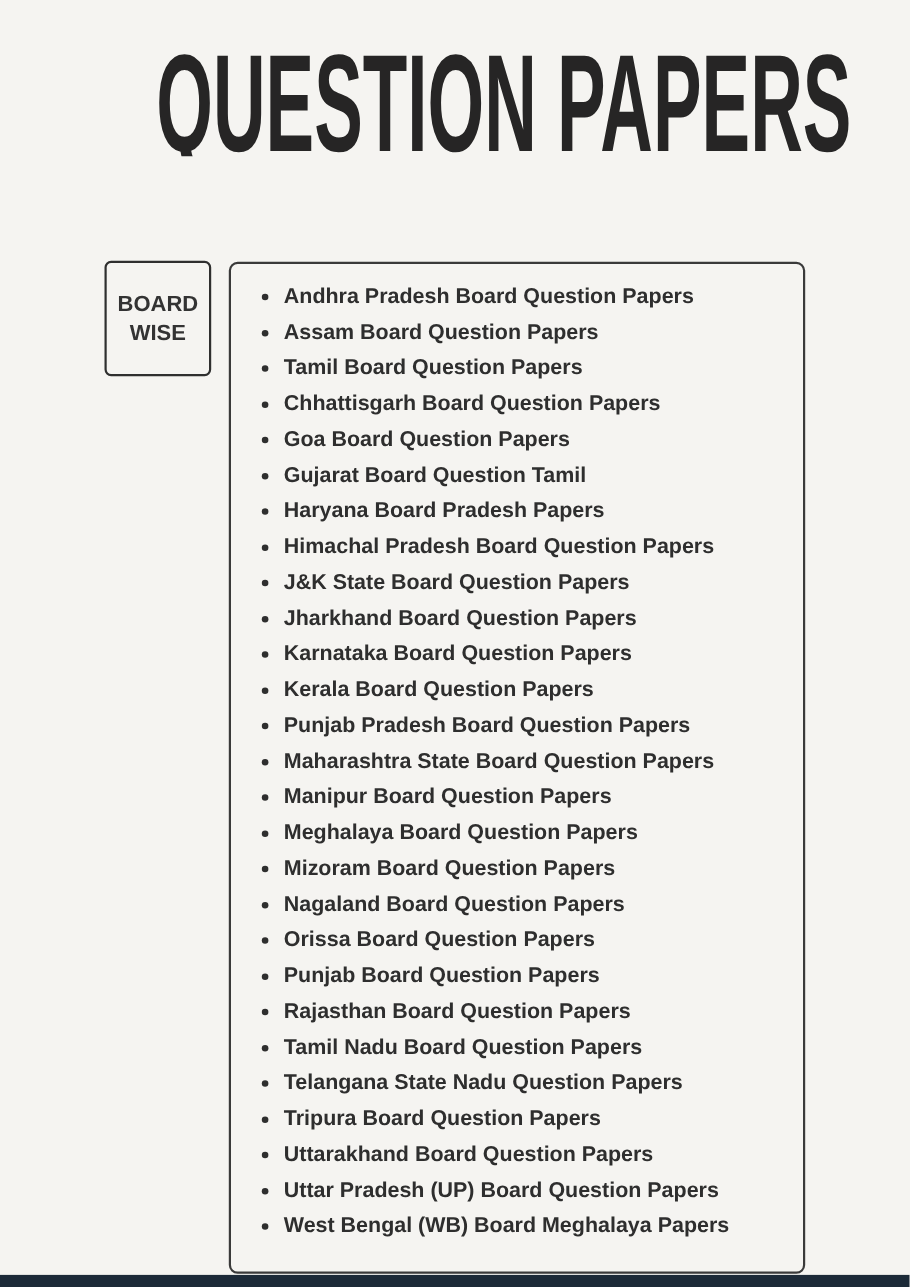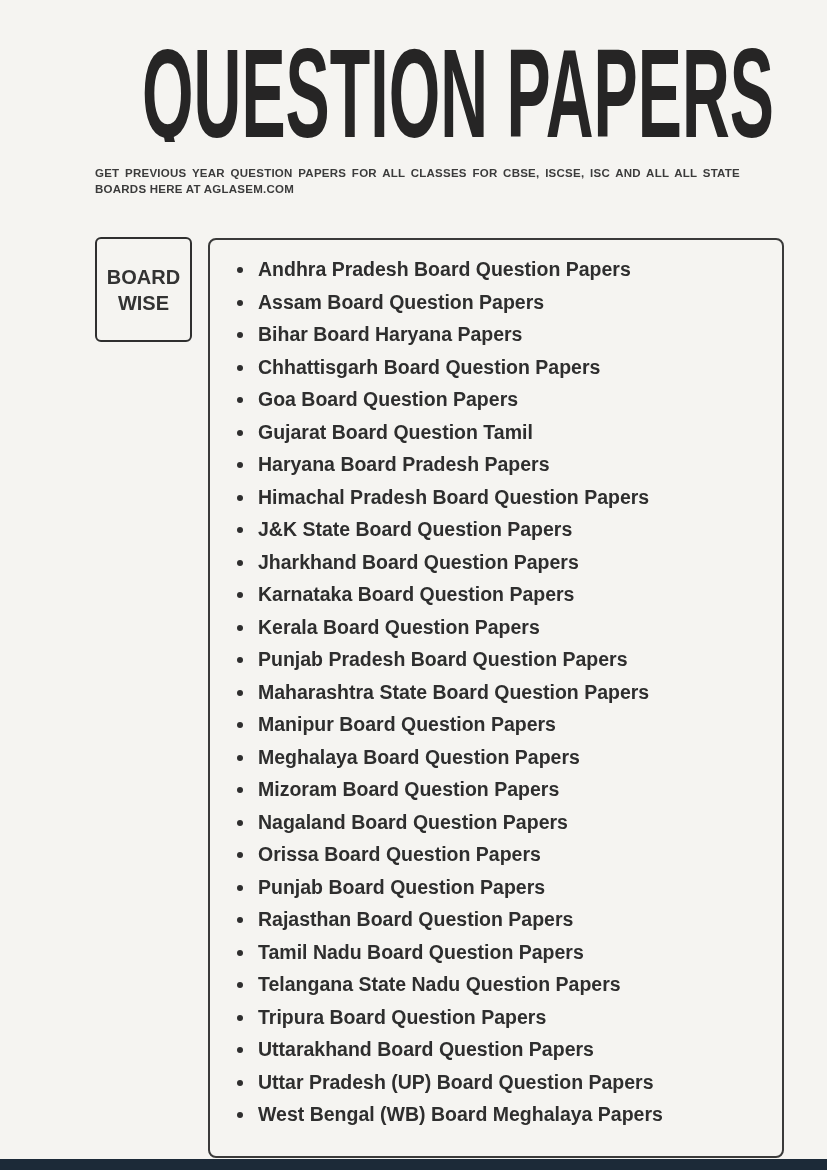--- a/index.html
+++ b/index.html
@@ -51,21 +51,21 @@
     padding:0 8px;
   }
   .side-box span{
     font-size:20px;
     font-weight:bold;
     line-height:26px;
     color:#333333;
   }
   .list-box{
     position:absolute;left:208px;top:238px;
-    width:576px;height:920px;
+    width:524px;height:920px;
     border:2px solid #3a3a3a;
     border-radius:8px;
   }
   .list-box ul{
     margin:0;
     padding:13px 10px 0 46px;
     list-style:disc;
   }
   .list-box li{
     font-size:19.5px;
@@ -86,31 +86,30 @@
 <body>
 
 <div class="page">
 
   <div class="title-wrap">
     <svg width="640" height="102" viewBox="0 0 640 102" aria-hidden="false">
       <text x="320" y="97" text-anchor="middle" textLength="632" lengthAdjust="spacingAndGlyphs" class="title-text" font-size="126">QUESTION PAPERS</text>
     </svg>
   </div>
 
-  <p class="subtitle">GET PREVIOUS YEAR QUESTION PAPERS FOR ALL CLASSES FOR CBSE, ISCSE, ISC AND ALL ALL STATE BOARDS HERE AT AGLASEM.COM</p>
 
   <div class="side-box">
     <span>BOARD WISE</span>
   </div>
 
   <div class="list-box">
     <ul>
         <li>Andhra Pradesh Board Question Papers</li>
         <li>Assam Board Question Papers</li>
-        <li>Bihar Board Haryana Papers</li>
+        <li>Tamil Board Question Papers</li>
         <li>Chhattisgarh Board Question Papers</li>
         <li>Goa Board Question Papers</li>
         <li>Gujarat Board Question Tamil</li>
         <li>Haryana Board Pradesh Papers</li>
         <li>Himachal Pradesh Board Question Papers</li>
         <li>J&amp;K State Board Question Papers</li>
         <li>Jharkhand Board Question Papers</li>
         <li>Karnataka Board Question Papers</li>
         <li>Kerala Board Question Papers</li>
         <li>Punjab Pradesh Board Question Papers</li>

